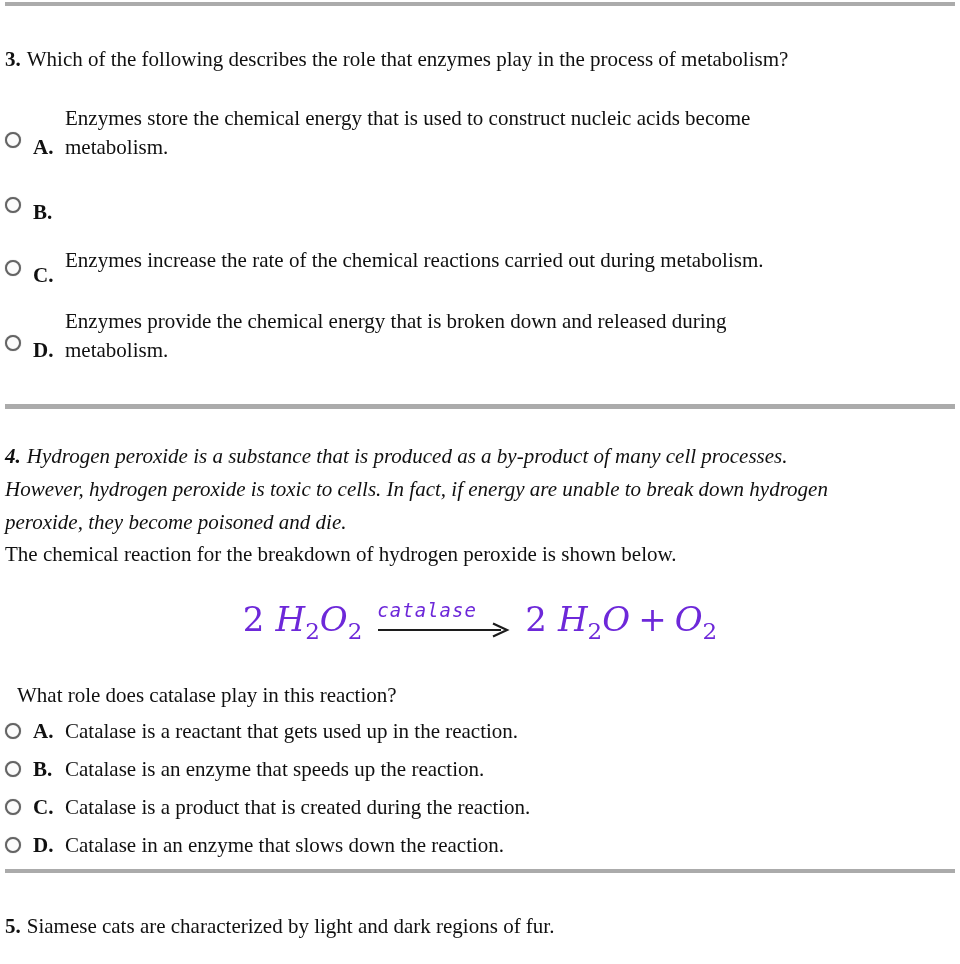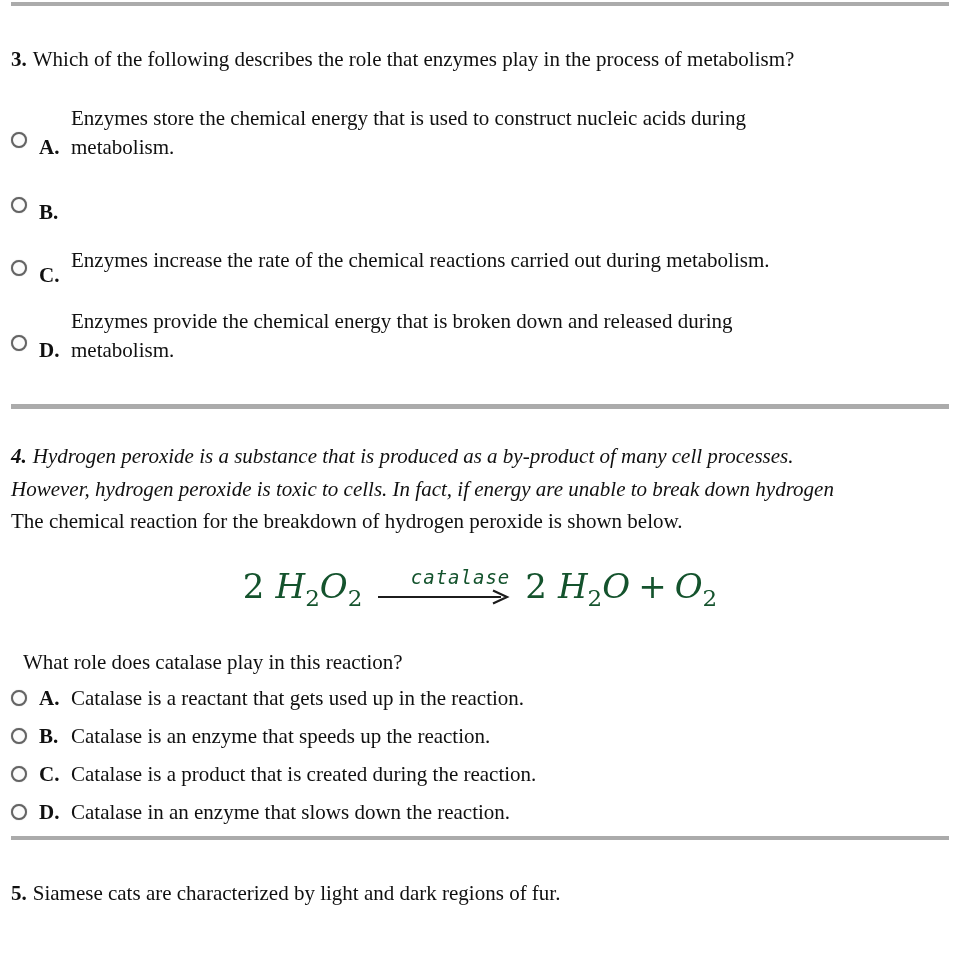--- a/index.html
+++ b/index.html
@@ -1,21 +1,21 @@
 <!DOCTYPE html>
 <html><head>
 <meta charset="utf-8">
 <style>
   html,body { margin:0; padding:0; }
   body {
     width:960px; height:964px; background:#ffffff;
     font-family:"Liberation Serif","DejaVu Serif",serif;
     font-size:21px; color:#101010; overflow:hidden;
   }
-  .page { padding:0 11px; }
+  .page { padding:0 5px; }
 
   .rule { height:4px; background:#ababab; border:none; margin:0; }
   .rule-top { margin-top:2px; }
   .rule-2 { margin-top:39px; height:5px; }
   .rule-3 { margin-top:5px; }
 
   .q-heading { margin-top:39px; line-height:29px; white-space:nowrap; }
   .q-num { font-weight:bold; margin-right:6px; }
 
   
@@ -36,29 +36,29 @@
   #opt-3c { margin-top:19px; }
   #opt-3d { margin-top:17px; }
 
   .q4-para { margin-top:31px; line-height:33px;font-style:italic; }
   .q4-para .para-line { white-space:nowrap; }
   .reaction-intro { margin-top:1px; line-height:29px; white-space:nowrap; }
 
   .equation {
     margin-top:28px; display:flex; justify-content:center;
     align-items:flex-end; font-family:"DejaVu Serif",serif;
-    font-size:34px; color:#14532d;
+    font-size:34px; color:#6d28d9;
   }
   .eq-term { white-space:nowrap; line-height:44px; }
   .eq-letter { font-style:italic; }
   .eq-coeff { margin-right:11px; }
   .eq-plus { margin:0 8px; }
   .eq-sub { font-size:23px; }
   .eq-arrow-group {
-    display:flex; flex-direction:column; align-items:flex-end;
+    display:flex; flex-direction:column; align-items:flex-start;
     margin:0 15px; padding-bottom:15px;
   }
   .eq-label {
     font-family:"DejaVu Sans Mono",monospace; font-style:italic;
     font-size:19px; line-height:22px; margin-bottom:1px; letter-spacing:1px;
   }
 
   .what-role { margin-top:28px; line-height:29px; white-space:nowrap;margin-left:12px; }
   .q4-options { margin-top:7px; }
   .opt-row-inline {
@@ -80,21 +80,21 @@
 
   <div class="q-heading">
     <span class="q-num">3.</span><span>Which of the following describes the role that enzymes play in the process of metabolism?</span>
   </div>
 
   <div>
     <div class="opt-row" id="opt-3a">
       <span class="opt-radio-cell"><span class="radio"></span></span>
       <span class="opt-letter">A.</span>
       <span class="opt-text">
-          <div class="opt-line">Enzymes store the chemical energy that is used to construct nucleic acids during</div>
+          <div class="opt-line">Enzymes store the chemical energy that is used to construct nucleic acids become</div>
           <div class="opt-line">metabolism.</div>
         </span>
     </div>
 
     <div class="opt-row" id="opt-3b">
       <span class="opt-radio-cell"><span class="radio"></span></span>
       <span class="opt-letter">B.</span>
       <span class="opt-text">
           <div class="opt-line"></div>
         </span>
@@ -117,20 +117,21 @@
           <div class="opt-line">metabolism.</div>
         </span>
     </div>
   </div>
 
   <div class="rule rule-2"></div>
 
   <div class="q4-para">
     <div class="para-line"><span class="q-num">4.</span><span>Hydrogen peroxide is a substance that is produced as a by-product of many cell processes.</span></div>
     <div class="para-line">However, hydrogen peroxide is toxic to cells. In fact, if energy are unable to break down hydrogen</div>
+    <div class="para-line">peroxide, they become poisoned and die.</div>
   </div>
 
   <div class="reaction-intro">The chemical reaction for the breakdown of hydrogen peroxide is shown below.</div>
 
   <div class="equation">
     <span class="eq-term"><span class="eq-coeff">2</span><span class="eq-letter">H</span><sub class="eq-sub">2</sub><span class="eq-letter">O</span><sub class="eq-sub">2</sub></span>
 
     <span class="eq-arrow-group">
       <span class="eq-label">catalase</span>
       <svg width="133" height="16" viewBox="0 0 133 16">

